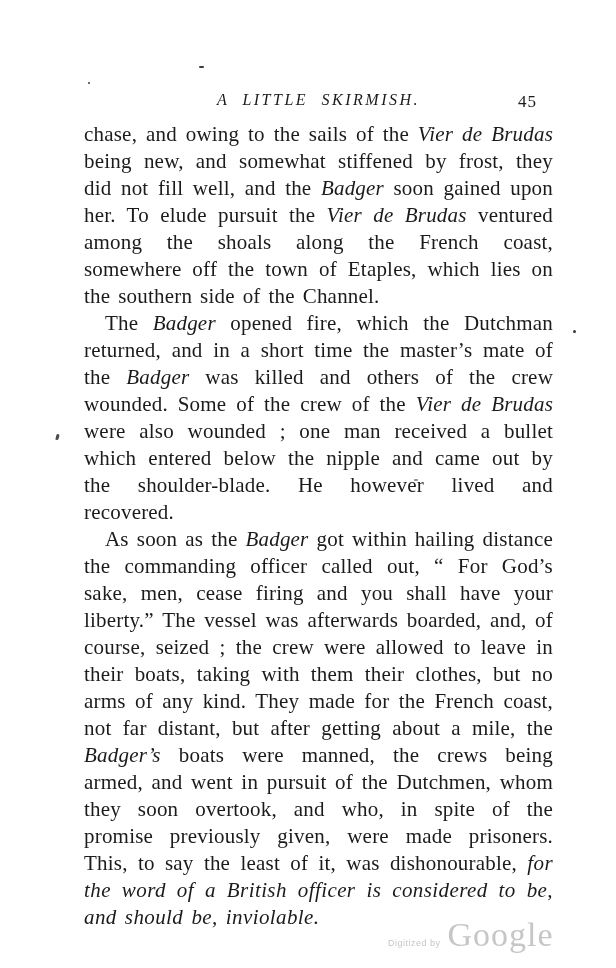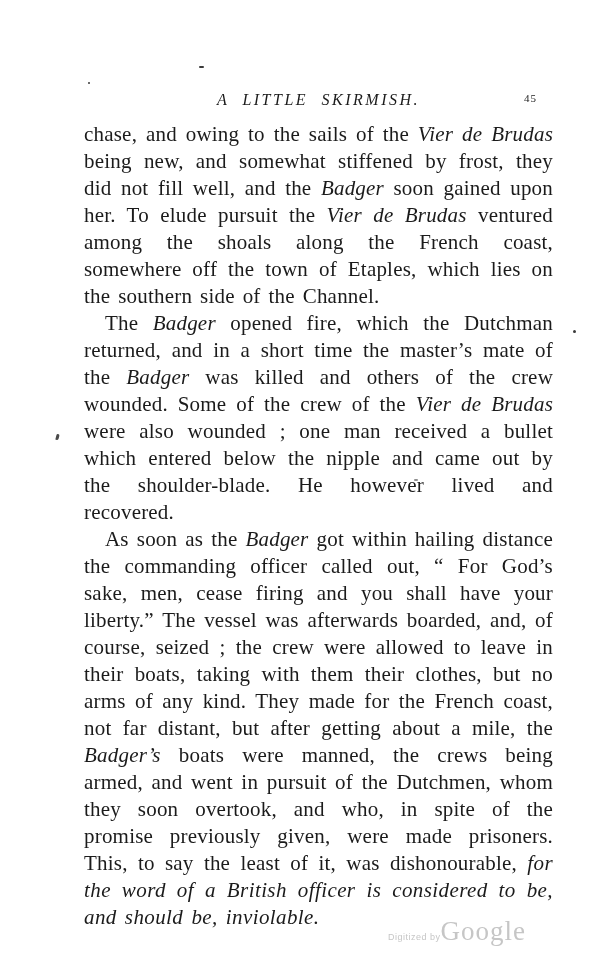--- a/index.html
+++ b/index.html
@@ -30,21 +30,21 @@
     font-style: italic;
     font-size: 16px;
     letter-spacing: 2.5px;
     word-spacing: 7px;
     white-space: nowrap;
   }
   .page-number {
     position: absolute;
     right: 16px;
     top: 1px;
-    font-size: 11px;
+    font-size: 17px;
     letter-spacing: 1px;
     font-style: normal;
   }
   .body-text {
     position: absolute;
     left: 64px;
     top: 121px;
     width: 469px;
     font-size: 21px;
     line-height: 27px;
@@ -59,31 +59,32 @@
   }
   .para.indent { text-indent: 21px; }
   .em { font-style: italic; }
   .strong { font-weight: 400; letter-spacing: 0.4px; }
   .watermark {
     position: absolute;
     left: 368px;
     top: 916px;
     display: flex;
     align-items: baseline;
+    gap: 7px;
     color: var(--wm, #c6c6c6);
     user-select: none;
   }
   .wm-prefix {
     font-family: "Liberation Sans", sans-serif;
     font-size: 9px;
     letter-spacing: 0.5px;
   }
   .wm-brand {
     font-family: "Liberation Serif", serif;
-    font-size: 27px;
+    font-size: 34px;
     letter-spacing: 1px;
   }
   
   .speck {
     position: absolute;
     background: #3a3a3a;
     border-radius: 50%;
   }
   .speck.s1 { left: 179px; top: 66px;  width: 5px; height: 2px; border-radius: 1px; }
   .speck.s2 { left: 68px;  top: 82px;  width: 2px; height: 2px; }

